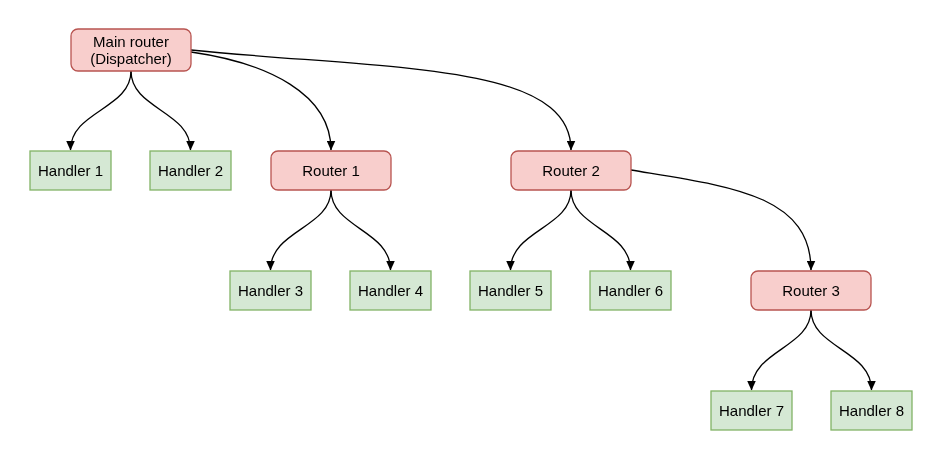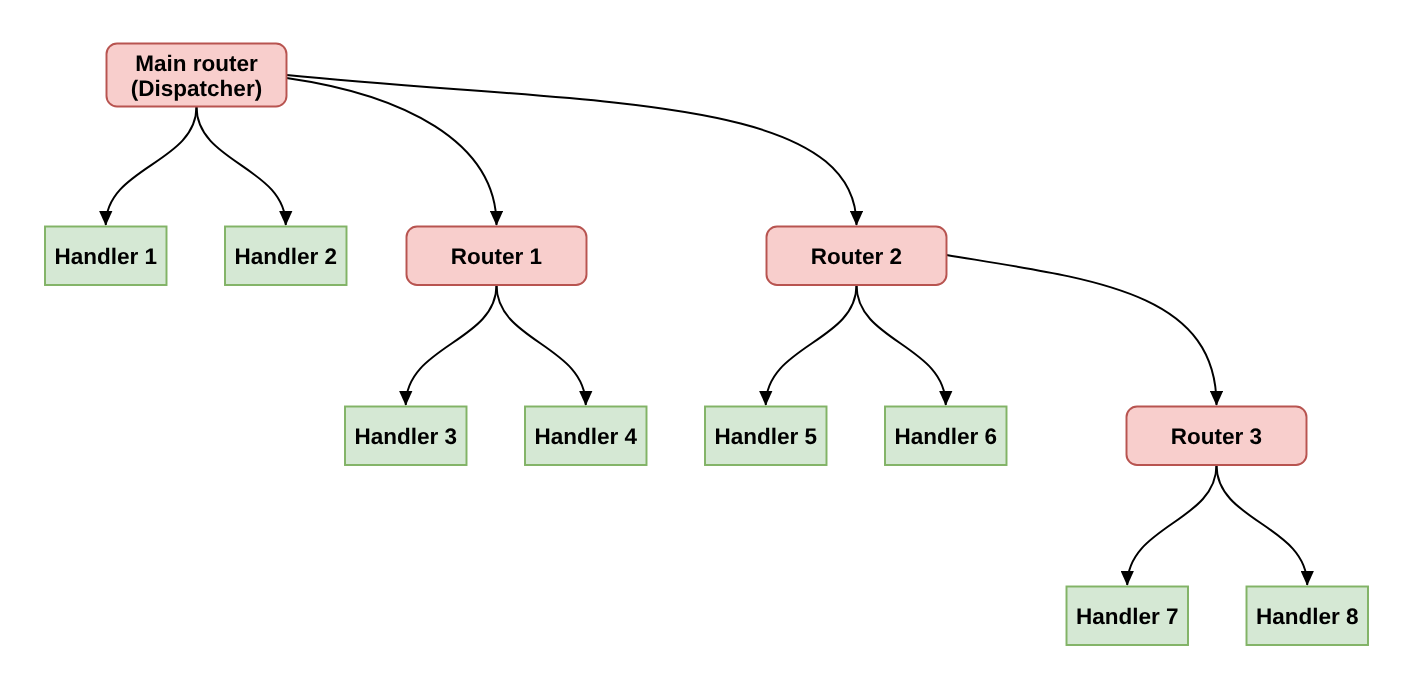--- a/index.html
+++ b/index.html
@@ -5,21 +5,20 @@
   html, body {
     margin: 0;
     padding: 0;
     background: var(--background, #ffffff);
   }
   .canvas-wrap {
     width: 941px;
     height: 461px;
     position: relative;
     background: var(--background, #ffffff);
-    font-weight: bold;
   }
   svg {
     display: block;
     font-family: "Liberation Sans", sans-serif;
   }
   .node-router {
     fill: var(--router-fill, #f8cecc);
     stroke: var(--router-border, #b85450);
     stroke-width: 1.3;
   }

